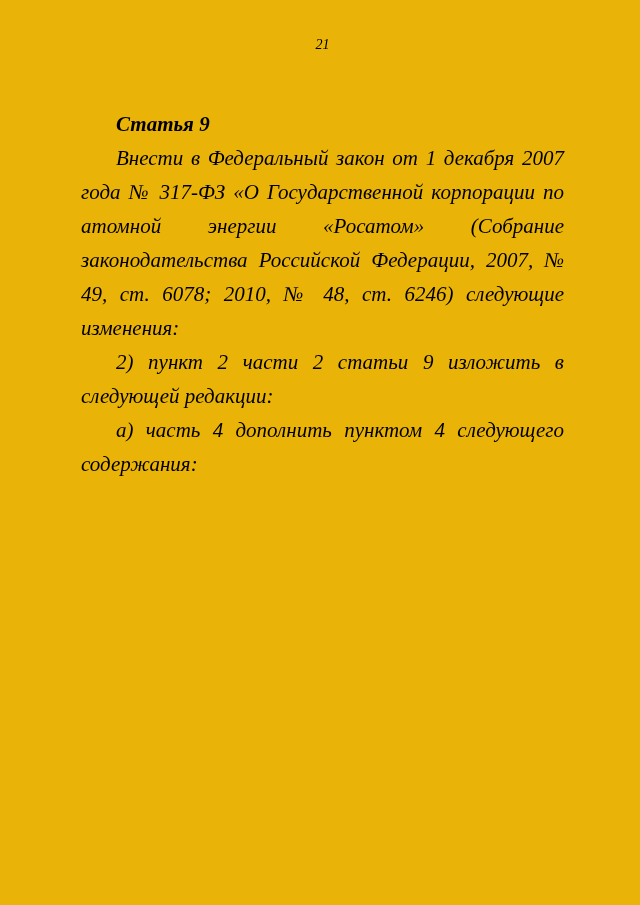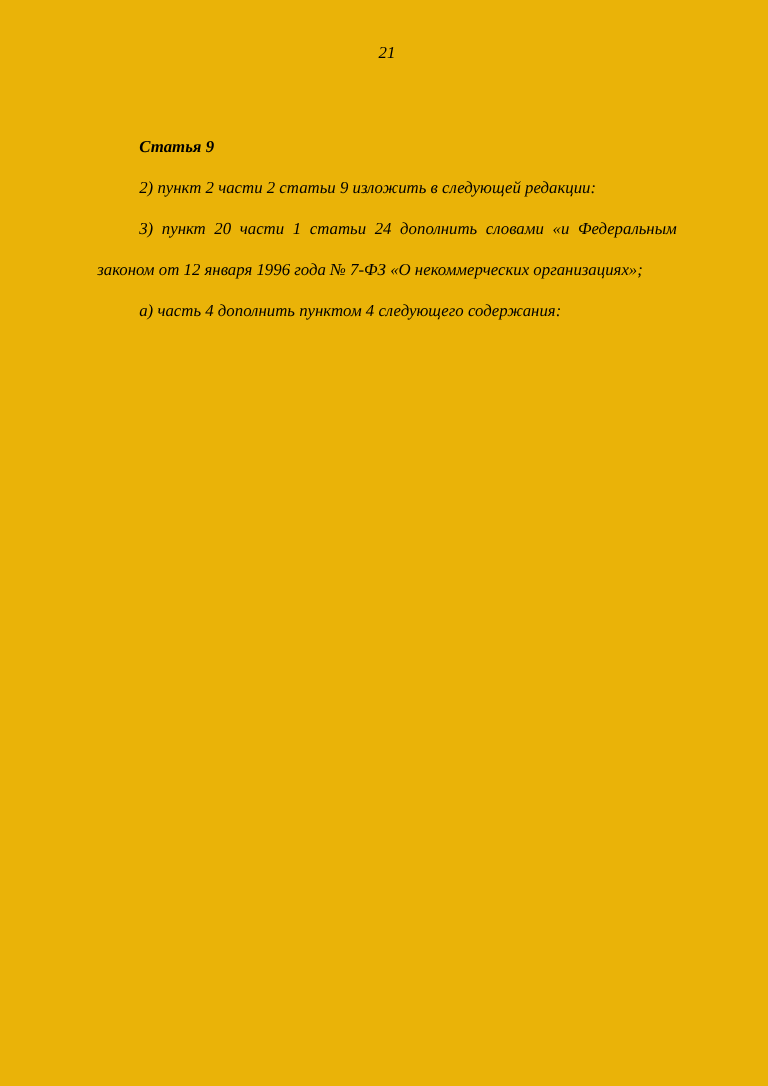--- a/index.html
+++ b/index.html
@@ -21,21 +21,21 @@
       font-style: italic;
     }
     .page-number {
       text-align: center;
       font-size: 14px;
       line-height: 18px;
       margin: 0;
     }
     .content {
       margin-top: 53px;
-      font-size: 14px;
+      font-size: 21px;
       line-height: 34px;
       text-align: justify;
     }
     .heading {
       font-weight: bold;
       text-indent: 35px;
       text-align: left;
       margin: 0;
     }
     .content p {
@@ -48,25 +48,25 @@
 <body>
 
 <div class="page">
 
   <div class="page-number">21</div>
 
   <div class="content">
 
     <p class="heading">Статья 9</p>
 
+    <p>Внести в Федеральный закон от 1 декабря 2007 года № 317-ФЗ «О Государственной корпорации по атомной энергии «Росатом» (Собрание законодательства Российской Федерации, 2007, № 49, ст. 6078; 2010, № 48, ст. 6246) следующие изменения:</p>
 
 
     <p>2) пункт 2 части 2 статьи 9 изложить в следующей редакции:</p>
 
 
-    <p>3) пункт 20 части 1 статьи 24 дополнить словами «и Федеральным законом от 12 января 1996 года № 7-ФЗ «О некоммерческих организациях»;</p>
 
 
     <p>а) часть 4 дополнить пунктом 4 следующего содержания:</p>
 
   </div>
 
 </div>
 
 </body></html>

